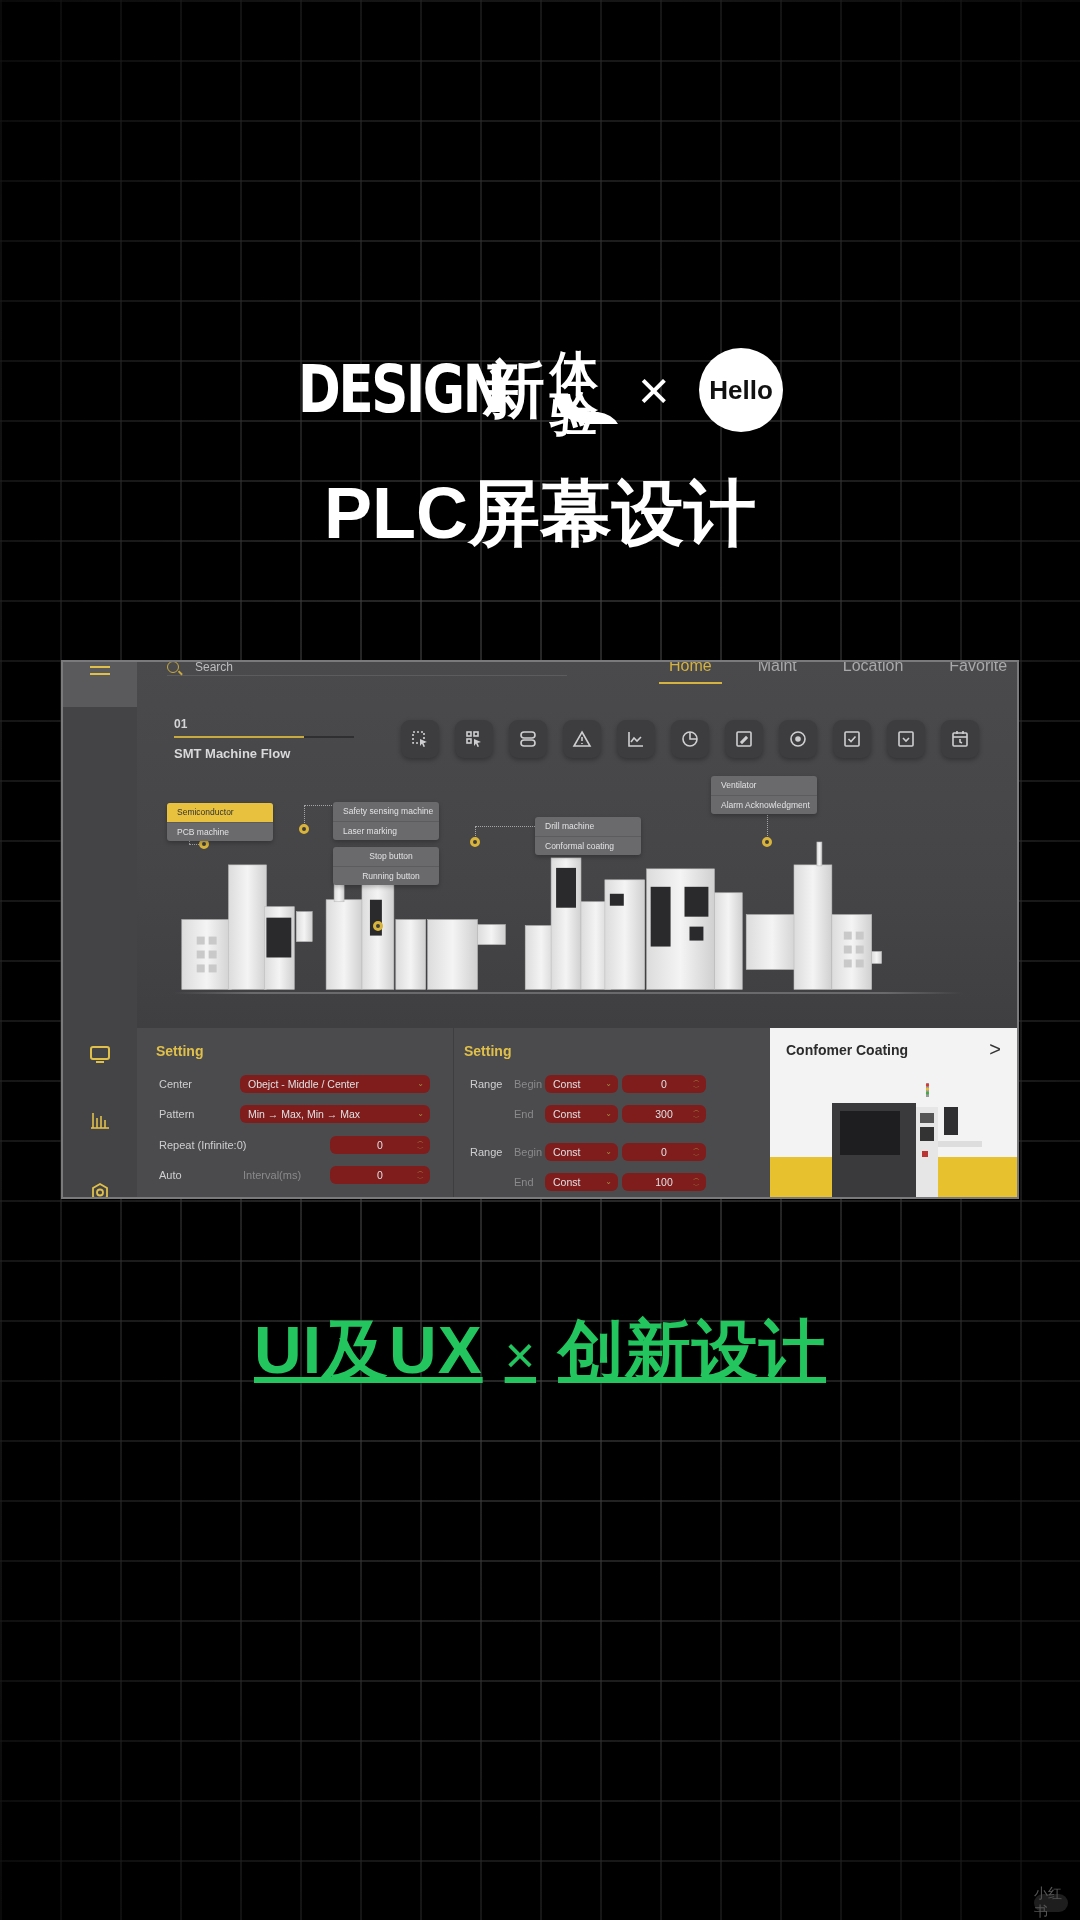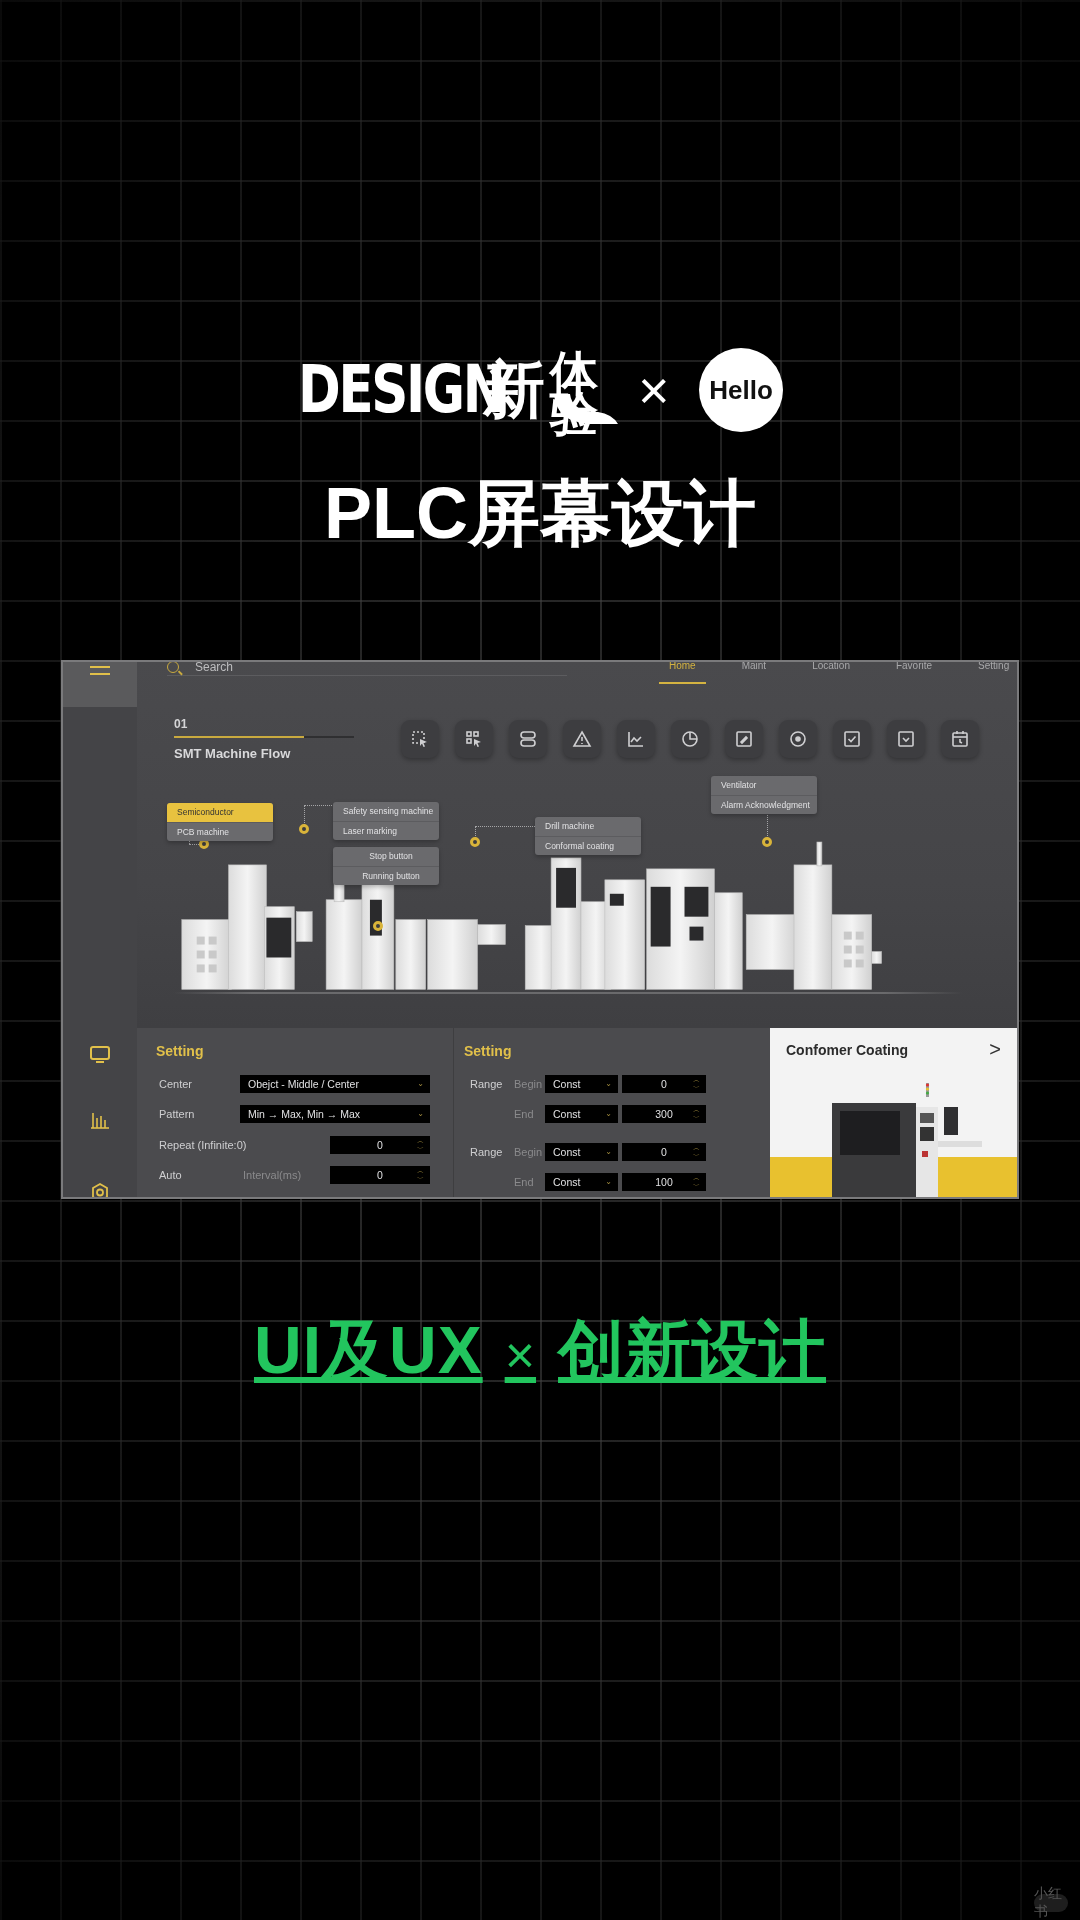--- a/index.html
+++ b/index.html
@@ -34,21 +34,21 @@
   .sidebar{position:absolute;left:0;top:0;width:74px;height:100%;background:#444447;}
   .sidebar-top{position:absolute;left:0;top:0;width:74px;height:45px;background:#5a5a5c;display:flex;justify-content:center;padding-top:4px;}
   .menu-icon{width:20px;height:9px;border-top:2px solid #e1c04a;border-bottom:2px solid #e1c04a;}
   .side-icon{position:absolute;left:24px;width:26px;height:22px;color:#e1c04a;}
   .main-top{position:absolute;left:74px;top:0;right:0;height:366px;background:linear-gradient(180deg,#4a4a4d 0%,#454548 60%,#3f3f42 100%);}
   .search{position:absolute;left:30px;top:-4px;width:400px;height:18px;border-bottom:1px solid #5c5c5f;display:flex;align-items:center;}
   .search .s-ico{width:12px;height:12px;border:1.5px solid #c9aa3f;border-radius:50%;margin-right:16px;position:relative;}
   .search .s-ico:after{content:"";position:absolute;width:5px;height:1.5px;background:#c9aa3f;right:-5px;bottom:-2px;transform:rotate(45deg);}
   .search .s-text{font-size:12px;color:#bdbdbf;}
   .tabs{position:absolute;left:532px;top:-4px;display:flex;height:20px;}
-  .tab{font-size:10px;color:#a9a9ab;margin-right:46px;line-height:16px;position:relative;}
+  .tab{font-size:16px;color:#a9a9ab;margin-right:46px;line-height:16px;position:relative;}
   .tab.active{color:#d4b341;}
   .tab.active:after{content:"";position:absolute;left:-10px;right:-10px;bottom:-6px;height:2px;background:#d4b341;}
   .flow-num{position:absolute;left:37px;top:55px;font-size:12px;font-weight:bold;color:#d5d5d7;}
   .flow-bar{position:absolute;left:37px;top:74px;width:180px;height:2px;background:#2f2f31;}
   .flow-bar span{display:block;width:130px;height:2px;background:#c9aa3f;}
   .flow-title{position:absolute;left:37px;top:84px;font-size:13px;font-weight:bold;color:#d9d9db;}
   .tools{position:absolute;left:264px;top:58px;display:flex;}
   .tool{width:38px;height:38px;border-radius:9px;background:#3d3d40;margin-right:16px;display:flex;align-items:center;justify-content:center;box-shadow:0 2px 5px rgba(0,0,0,0.3);}
   .tool svg{width:20px;height:20px;stroke:#cfcfd1;fill:none;stroke-width:1.6;}
   .label-box{position:absolute;background:#6a6a6d;border-radius:3px;font-size:8.5px;color:#e2e2e4;box-shadow:0 2px 4px rgba(0,0,0,0.25);}
@@ -61,21 +61,21 @@
   .floor{position:absolute;left:36px;top:330px;width:790px;height:2px;background:linear-gradient(90deg,transparent,#6a6a6c 10%,#6a6a6c 90%,transparent);}
 
   
   .bottom{position:absolute;left:74px;top:366px;right:0;height:173px;display:flex;}
   .setting{position:relative;height:100%;background:#4b4b4e;}
   .setting.s1{width:317px;border-right:1px solid #3e3e40;}
   .setting.s2{width:316px;}
   .set-title{position:absolute;left:19px;top:15px;font-size:14px;font-weight:bold;color:#e1c04a;}
   .row{position:absolute;font-size:11px;color:#cfcfd1;}
   .lbl-dim{color:#8a8a8c;}
-  .field{position:absolute;height:18px;background:#000000;border-radius:0;font-size:10.5px;color:#e0e0e2;line-height:18px;padding-left:8px;}
+  .field{position:absolute;height:18px;background:#7f1d1d;border-radius:6px;font-size:10.5px;color:#e0e0e2;line-height:18px;padding-left:8px;}
   .field .chev{position:absolute;right:6px;top:0;color:#a38d3e;font-size:8px;}
   .field.num{text-align:center;padding-left:0;}
   .field .spin{position:absolute;right:6px;top:1px;font-size:7px;line-height:8px;color:#a38d3e;}
   .card{flex:1;position:relative;background:#f3f3f3;overflow:hidden;}
   .card-title{position:absolute;left:16px;top:14px;font-size:14px;font-weight:bold;color:#2b2b2b;}
   .card-arrow{position:absolute;right:16px;top:10px;font-size:20px;color:#333;}
   .card-yellow{position:absolute;left:0;right:0;bottom:0;height:44px;background:#e8c12f;}
 </style>
 </head>
 <body>

